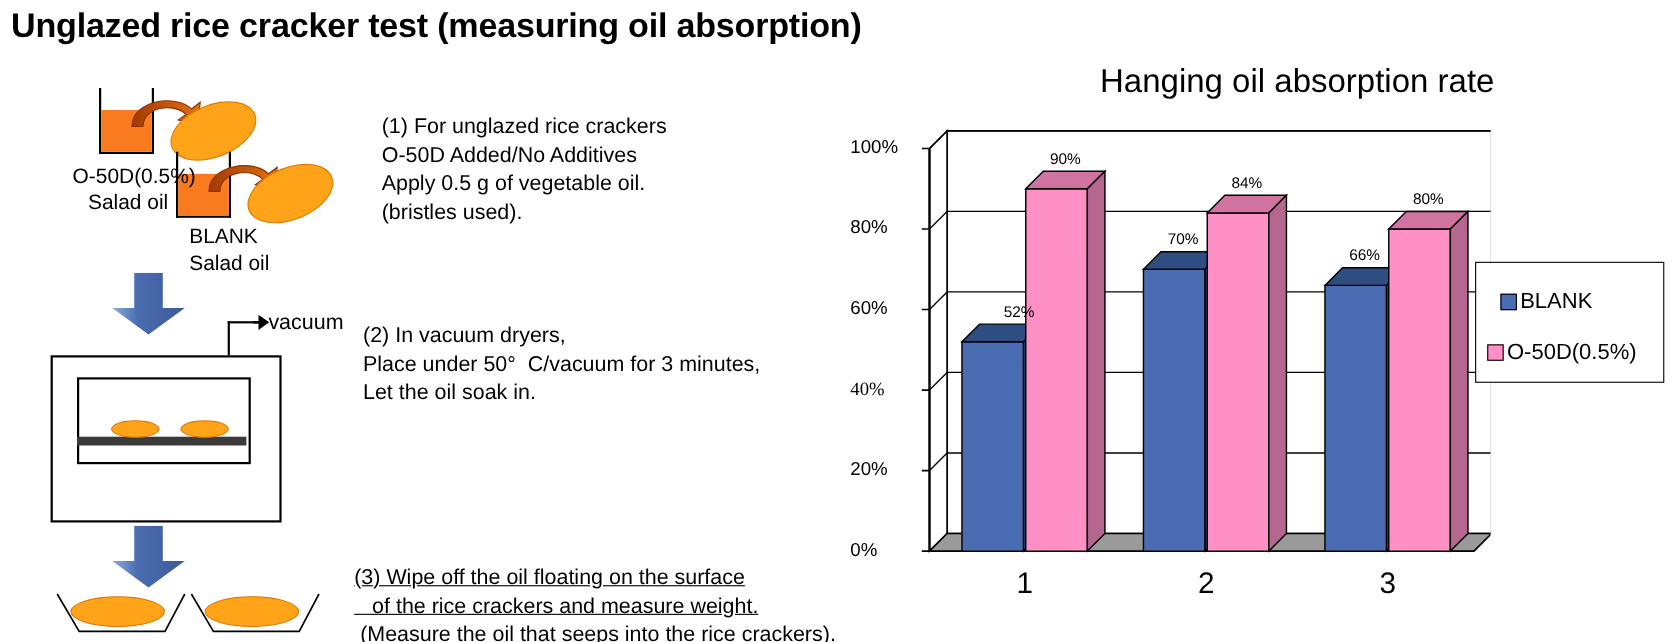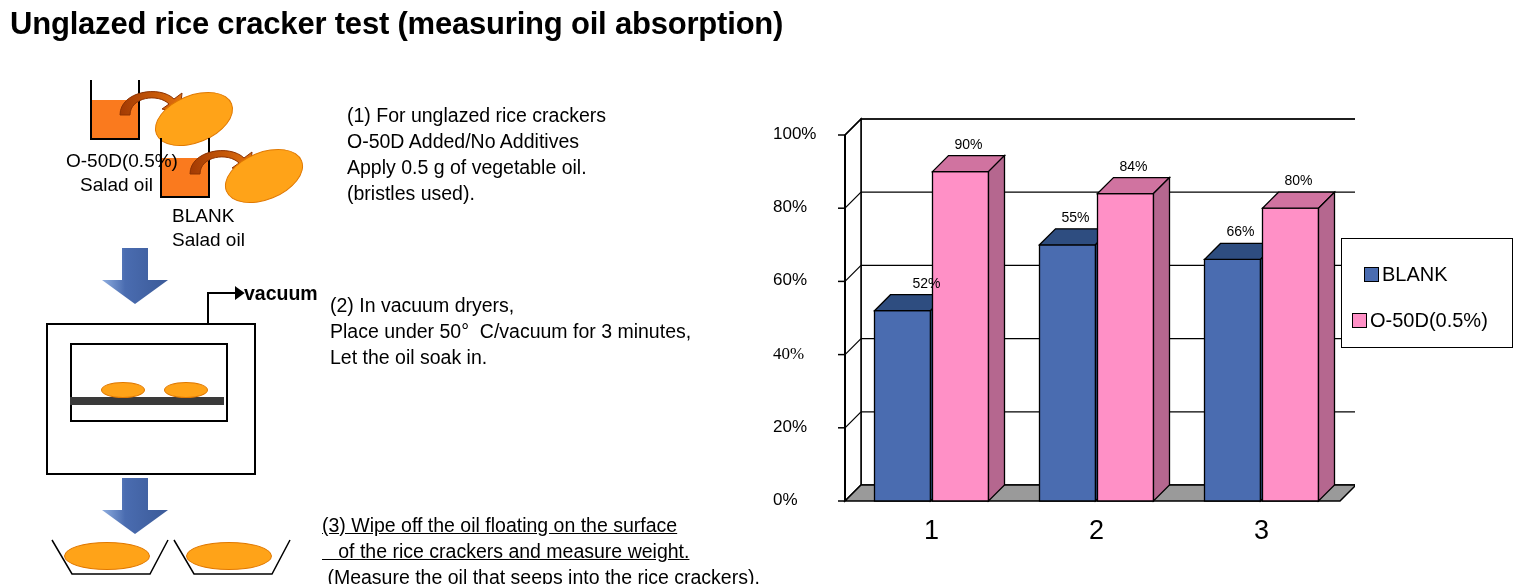--- a/index.html
+++ b/index.html
@@ -133,21 +133,21 @@
       </linearGradient>
     </defs>
     <path d="M22,0 L48,0 L48,32 L68,32 L35,56 L2,32 L22,32 Z" fill="url(#bg1)"></path>
   </svg>
 
   <div class="vacline" style="left:207px;top:232px;width:2px;height:32px;"></div>
   <div class="vacline" style="left:207px;top:232px;width:30px;height:2px;"></div>
   <svg class="abs" style="left:230px;top:226px;" width="16" height="14" viewBox="0 0 16 14">
     <path d="M0,7 L10,7 M6,2 L13,7 L6,12 Z" stroke="#000" stroke-width="2" fill="#000"></path>
   </svg>
-  <div class="vaclabel" style="left:244px;top:222px;font-weight:bold;">vacuum</div>
+  <div class="vaclabel" style="left:244px;top:222px;">vacuum</div>
 
   <div class="dryerbox" style="left:46px;top:263px;width:206px;height:148px;"></div>
   <div class="traybox" style="left:70px;top:283px;width:154px;height:75px;"></div>
   <div class="shelf" style="left:70px;top:337px;width:154px;height:8px;"></div>
   <div class="cracker" style="left:101px;top:322px;width:42px;height:14px;"></div>
   <div class="cracker" style="left:164px;top:322px;width:42px;height:14px;"></div>
 
   <div class="abs steptext" style="left:330px;top:232px;">(2) In vacuum dryers,
 Place under 50°  C/vacuum for 3 minutes,
 Let the oil soak in.</div>
@@ -172,20 +172,21 @@
     <path d="M2,2 L22,36 L100,36 L118,2" fill="none" stroke="#000" stroke-width="1.5"></path>
   </svg>
   <div class="cracker" style="left:186px;top:482px;width:84px;height:26px;"></div>
 
   <div class="abs steptext" style="left:322px;top:452px;text-decoration:underline;">(3) Wipe off the oil floating on the surface
    of the rice crackers and measure weight.
  (Measure the oil that seeps into the rice crackers).</div>
 </div>
 
 <div class="abs" id="chart-area">
+  <div id="chart-title">Hanging oil absorption rate</div>
 
   <svg id="plot-svg" style="position:absolute;left:0px;top:75px;" width="560" height="420" viewBox="0 0 560 420">
       <polygon points="66,4 561,4 561,370 66,370" fill="#ffffff" stroke="#000" stroke-width="1.5"></polygon>
       <polygon points="50,20 66,4 66,370 50,386" fill="#ffffff" stroke="#000" stroke-width="1.5"></polygon>
       <polygon points="50,386 66,370 561,370 545,386" fill="#9A9A9A" stroke="#000" stroke-width="1.5"></polygon>
       <line x1="43" y1="386" x2="50" y2="386" stroke="#000" stroke-width="1.5"></line>
       <line x1="66" y1="296.8" x2="561" y2="296.8" stroke="#000" stroke-width="1.2"></line>
       <line x1="50" y1="312.8" x2="66" y2="296.8" stroke="#000" stroke-width="1.2"></line>
       <line x1="43" y1="312.8" x2="50" y2="312.8" stroke="#000" stroke-width="1.5"></line>
       <line x1="66" y1="223.6" x2="561" y2="223.6" stroke="#000" stroke-width="1.2"></line>
@@ -231,21 +232,21 @@
     </div>
 
   <div id="xtick-holder">
       <div class="xlabel" style="left: 106.5px; top: 475px;">1</div>
       <div class="xlabel" style="left: 271.5px; top: 475px;">2</div>
       <div class="xlabel" style="left: 436.5px; top: 475px;">3</div>
     </div>
 
   <div id="vallabel-holder">
       <div class="vallabel" style="left: 85.5px; top: 234.68px; text-align: right;">52%</div>
-      <div class="vallabel" style="left: 250.5px; top: 168.8px;">55%</div>
+      <div class="vallabel" style="left: 250.5px; top: 168.8px;">70%</div>
       <div class="vallabel" style="left: 415.5px; top: 183.44px;">66%</div>
       <div class="vallabel" style="left: 143.5px; top: 95.6px;">90%</div>
       <div class="vallabel" style="left: 308.5px; top: 117.56px;">84%</div>
       <div class="vallabel" style="left: 473.5px; top: 132.2px;">80%</div>
     </div>
 
   <div class="legendbox" style="left:546px;top:198px;width:170px;height:108px;">
     <div class="legendrow" style="left:22px;top:24px;">
       <span class="legendswatch" id="sw0" style="background: rgb(74, 108, 176);"></span>
       <span class="legendtext">BLANK</span>

